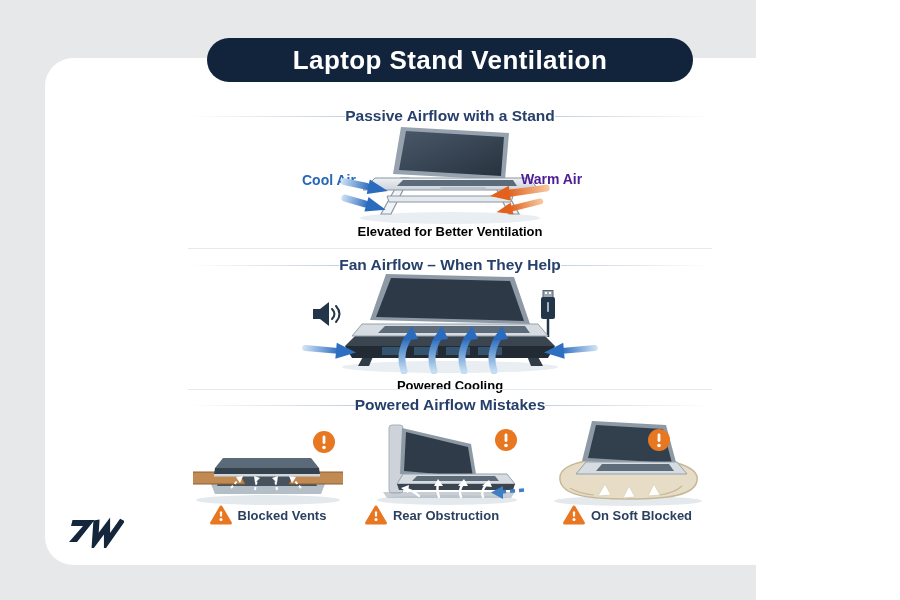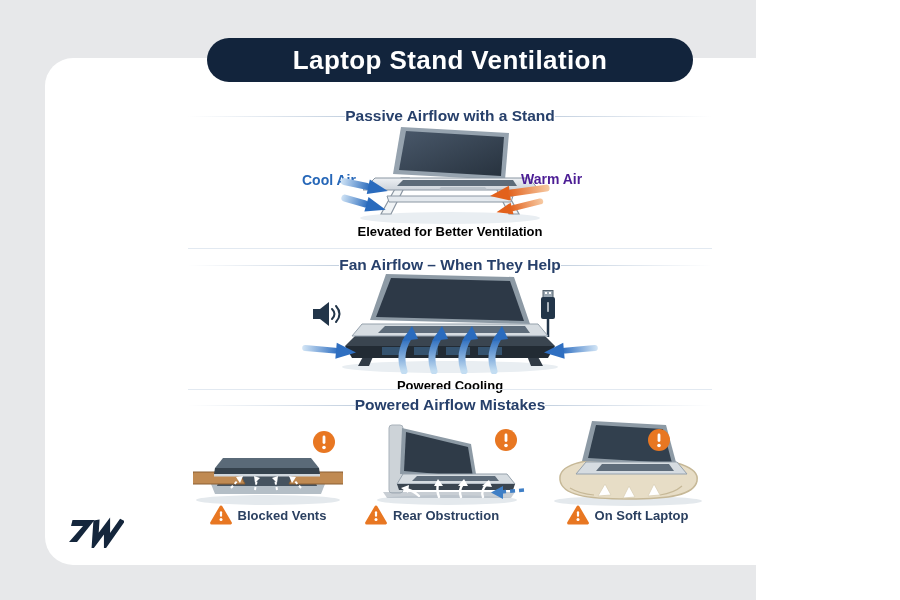--- a/index.html
+++ b/index.html
@@ -311,21 +311,21 @@
       <circle cx="11" cy="14.6" r="1.5" fill="#ffffff"></circle>
     </svg>
     <span>Rear Obstruction</span>
   </div>
   <div class="mistake-caption" style="left:540px;top:505px;width:175px;">
     <svg width="22" height="20" viewBox="0 0 22 20">
       <path d="M11 2 L20.4 18 H1.6 Z" fill="#e87722" stroke="#e87722" stroke-width="3" stroke-linejoin="round"></path>
       <rect x="9.9" y="6.2" width="2.2" height="5.6" rx="1.1" fill="#ffffff"></rect>
       <circle cx="11" cy="14.6" r="1.5" fill="#ffffff"></circle>
     </svg>
-    <span>On Soft Laptop</span>
+    <span>On Soft Blocked</span>
   </div>
 
   <div class="logo">
     <svg width="62" height="34" viewBox="0 0 62 34">
       <g transform="skewX(-14)" fill="#14263c">
         <polygon points="12,6 34,6 22,28 14,28 24,12 12,12"></polygon>
         <path d="M36 6 L40 28 L48 12 L52 28 L62 6" fill="none" stroke="#14263c" stroke-width="6"></path>
       </g>
     </svg>
   </div>

